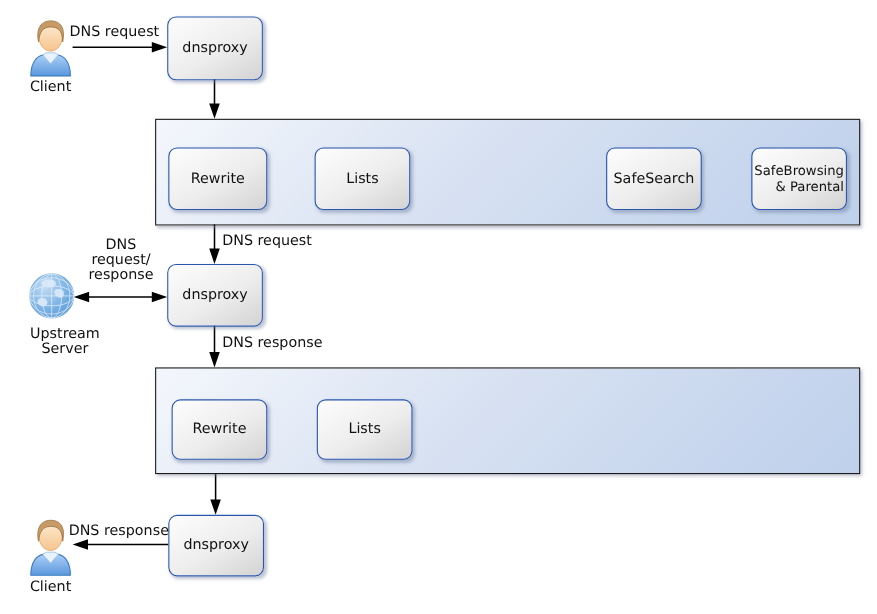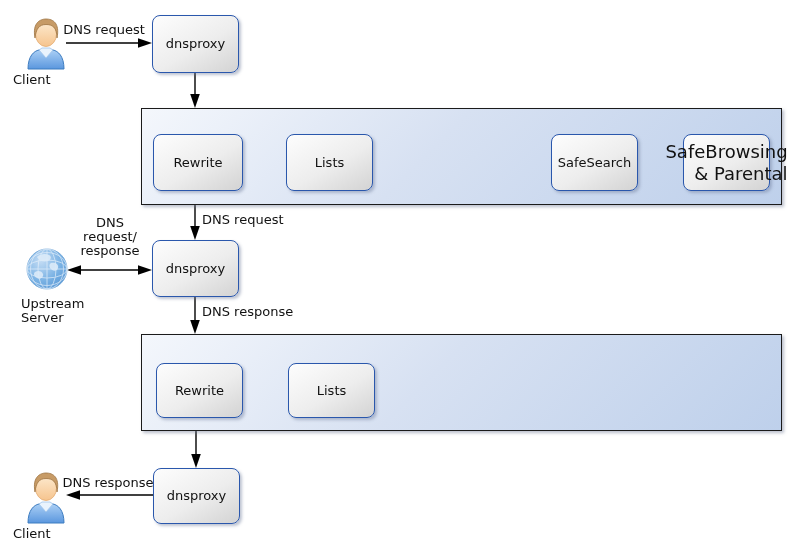--- a/index.html
+++ b/index.html
@@ -17,21 +17,21 @@
   }
   .group{
     position:absolute;border:1px solid #1b1b1b;
     background:linear-gradient(135deg,#f4f7fc 0%,#d7e1f2 45%,#bed0eb 100%);
     box-shadow:2px 2px 3px rgba(120,130,155,0.5);
   }
   .group-title{position:absolute;left:8px;top:3px;white-space:nowrap;}
   .edge-label{position:absolute;white-space:pre-line;line-height:1.08;}
   .center{text-align:center;}
   .icon-wrap{position:absolute;line-height:0;}
-  .node-caption{position:absolute;white-space:pre-line;line-height:1.1;text-align:left;}
+  .node-caption{position:absolute;white-space:pre-line;line-height:1.1;text-align:center;}
 </style>
 </head>
 <body>
 
 <div class="canvas">
 
   <svg width="0" height="0" style="position:absolute" aria-hidden="true">
     <defs>
       <linearGradient id="g-shirt" x1="0" y1="0" x2="0" y2="1">
         <stop offset="0" stop-color="#aacff5"></stop>
@@ -114,21 +114,21 @@
   <div class="node-caption center" style="left:13px;top:73px;width:66px">Client</div>
 
   <div class="node" style="left:152px;top:15px;width:85px;height:56px">dnsproxy</div>
 
   <div class="edge-label center" style="left:60px;top:23px;width:88px">DNS request</div>
 
   <div class="group" style="left:141px;top:108px;width:639px;height:95px">
     <div class="node" style="left:11px;top:25px;width:88px;height:55px">Rewrite</div>
     <div class="node" style="left:144px;top:25px;width:85px;height:55px">Lists</div>
     <div class="node" style="left:409px;top:25px;width:85px;height:55px">SafeSearch</div>
-    <div class="node" style="left:541px;top:25px;width:85px;height:55px;font-size:18px">SafeBrowsing
+    <div class="node" style="left:541px;top:25px;width:85px;height:55px;font-size:12px">SafeBrowsing
 &amp; Parental</div>
   </div>
 
   <div class="edge-label" style="left:202px;top:213px">DNS request</div>
 
   <div class="node" style="left:152px;top:240px;width:85px;height:55px">dnsproxy</div>
 
   <div class="icon-wrap" style="left:25px;top:247px">
     <svg width="44" height="44" viewBox="0 0 44 44">
       <circle cx="22" cy="22" r="20" fill="url(#g-globe)" stroke="#7fb0dd" stroke-width="1"></circle>

